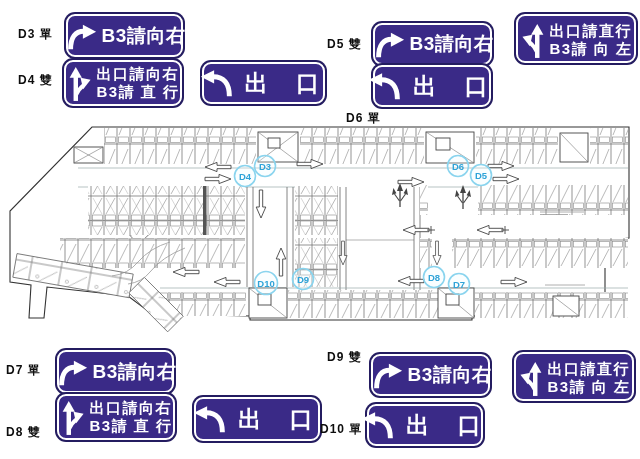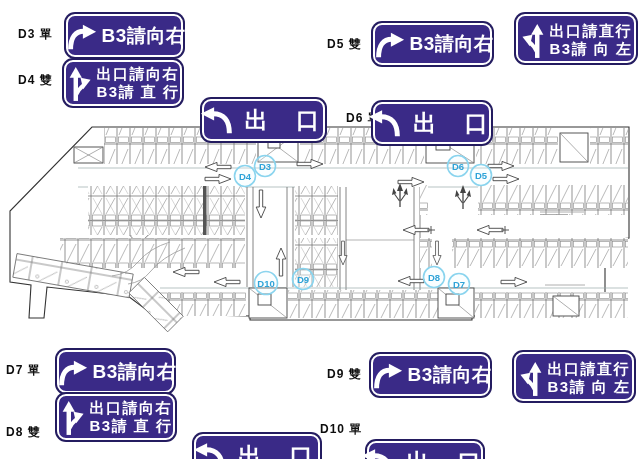--- a/index.html
+++ b/index.html
@@ -12,21 +12,21 @@
   .sign{
     position:absolute;box-sizing:border-box;
     background:#3a2a87;border:2px solid #fff;border-radius:9px;
     box-shadow:0 0 0 2px #241c60;
     display:flex;align-items:center;justify-content:flex-start;
     color:#fff;padding:2px 8px;gap:4px;
   }
   .sign .txt{font-weight:bold;white-space:nowrap;}
   .sign.b3{justify-content:center;}
   .sign.b3 .txt{font-size:19px;letter-spacing:.5px;}
-  .sign.exit{justify-content:center;margin-top:37px;}
+  .sign.exit{justify-content:center;}
   .sign.exit .txt{font-size:23px;letter-spacing:11px;margin-left:4px;}
   .sign.twoline{justify-content:center;align-items:flex-end;}
   .sign .lines{display:flex;flex-direction:column;line-height:1.25;}
   .sign .lines .txt{font-size:15px;letter-spacing:1.5px;}
   .dlabel{
     position:absolute;font-size:12px;font-weight:bold;color:#0d0d0d;
     letter-spacing:1px;white-space:nowrap;
   }
   .arrow-svg{flex:0 0 auto;display:block;}
   
@@ -301,21 +301,21 @@
 
   <div class="dlabel" style="left:6px;top:362px;">D7 單</div>
   <div class="sign b3" style="left:57px;top:350px;width:117px;height:43px;">
     <svg class="arrow-svg" width="34" height="32" viewBox="0 0 36 32">
       <path d="M7,30 C7,17 12,11 21,11" stroke="#fff" stroke-width="5.2" fill="none"></path>
       <polygon points="20,4 34,11.5 20,19" fill="#fff"></polygon>
     </svg>
     <span class="txt">B3請向右</span>
   </div>
 
-  <div class="dlabel" style="left:327px;top:366px;">D9 雙</div>
+  <div class="dlabel" style="left:327px;top:349px;">D9 雙</div>
   <div class="sign b3" style="left:371px;top:354px;width:119px;height:42px;">
     <svg class="arrow-svg" width="34" height="32" viewBox="0 0 36 32">
       <path d="M7,30 C7,17 12,11 21,11" stroke="#fff" stroke-width="5.2" fill="none"></path>
       <polygon points="20,4 34,11.5 20,19" fill="#fff"></polygon>
     </svg>
     <span class="txt">B3請向右</span>
   </div>
 
   <div class="sign twoline" style="left:514px;top:352px;width:120px;height:49px;">
     <svg class="arrow-svg" width="26" height="36" viewBox="0 0 24 34">

